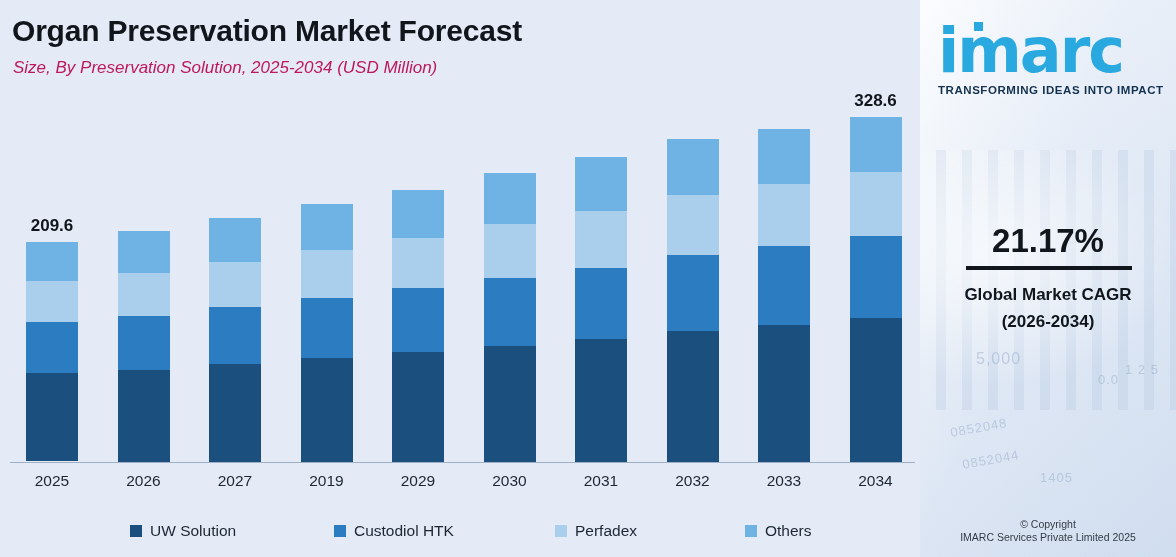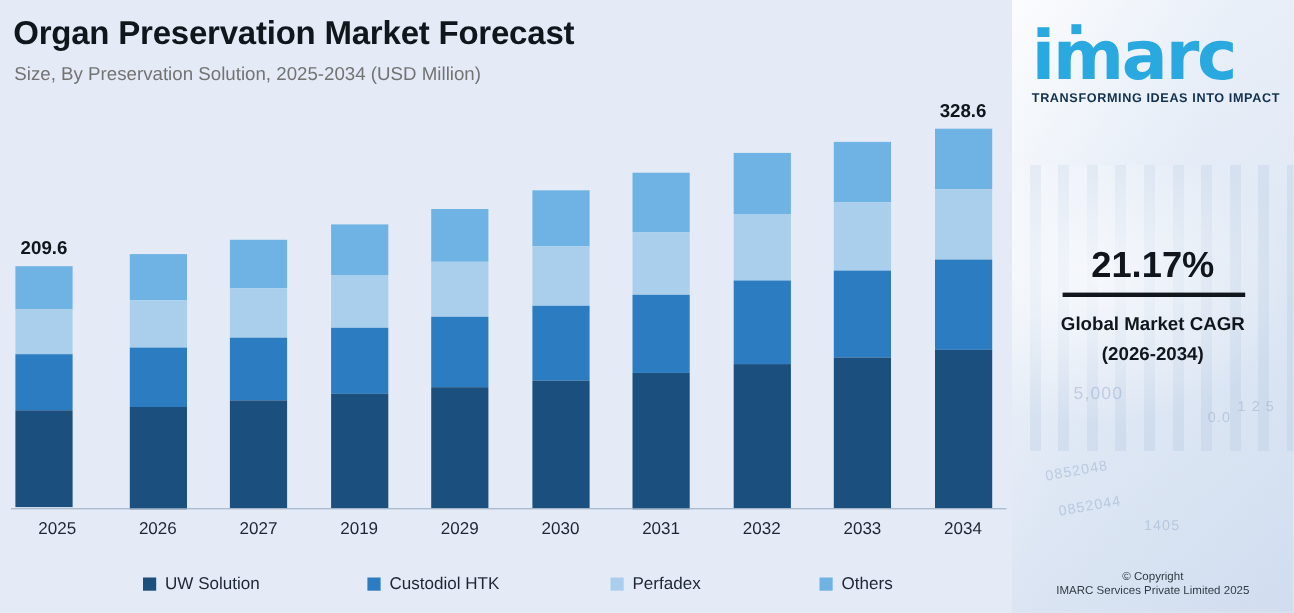--- a/index.html
+++ b/index.html
@@ -34,22 +34,23 @@
     font-weight: bold;
     color: #10161c;
     letter-spacing: -0.2px;
     white-space: nowrap;
   }
   .subtitle {
     position: absolute;
     left: 13px;
     top: 58px;
     font-size: 17px;
-    color: #737373;
-    white-space: nowrap;
+    color: #be185d;
+    white-space: nowrap;
+    font-style: italic;
   }
   .plot {
     position: absolute;
     left: 0;
     top: 100px;
     width: 920px;
     height: 362px;
   }
   .axis-line {
     position: absolute;
@@ -213,21 +214,21 @@
 <body>
 
 <div id="page">
 
   <div class="chart-panel">
 
     <div class="title">Organ Preservation Market Forecast</div>
     <div class="subtitle">Size, By Preservation Solution, 2025-2034 (USD Million)</div>
 
     <div class="plot" id="plot-area">
-        <div class="bar-group" style="left: 14px; height: 220px; text-align: center;">
+        <div class="bar-group" style="left: 26px; height: 220px; text-align: center;">
           <div class="seg" style="height: 39px; background: rgb(111, 179, 228);"></div>
           <div class="seg" style="height: 41px; background: rgb(169, 207, 236);"></div>
           <div class="seg" style="height: 51px; background: rgb(43, 124, 192);"></div>
           <div class="seg" style="height: 88px; background: rgb(26, 79, 126);"></div>
           <div class="bar-label" style="bottom: 226px;">209.6</div>
         </div>
         <div class="bar-group" style="left: 117.5px; height: 231px;">
           <div class="seg" style="height: 42px; background: rgb(111, 179, 228);"></div>
           <div class="seg" style="height: 43px; background: rgb(169, 207, 236);"></div>
           <div class="seg" style="height: 54px; background: rgb(43, 124, 192);"></div>

